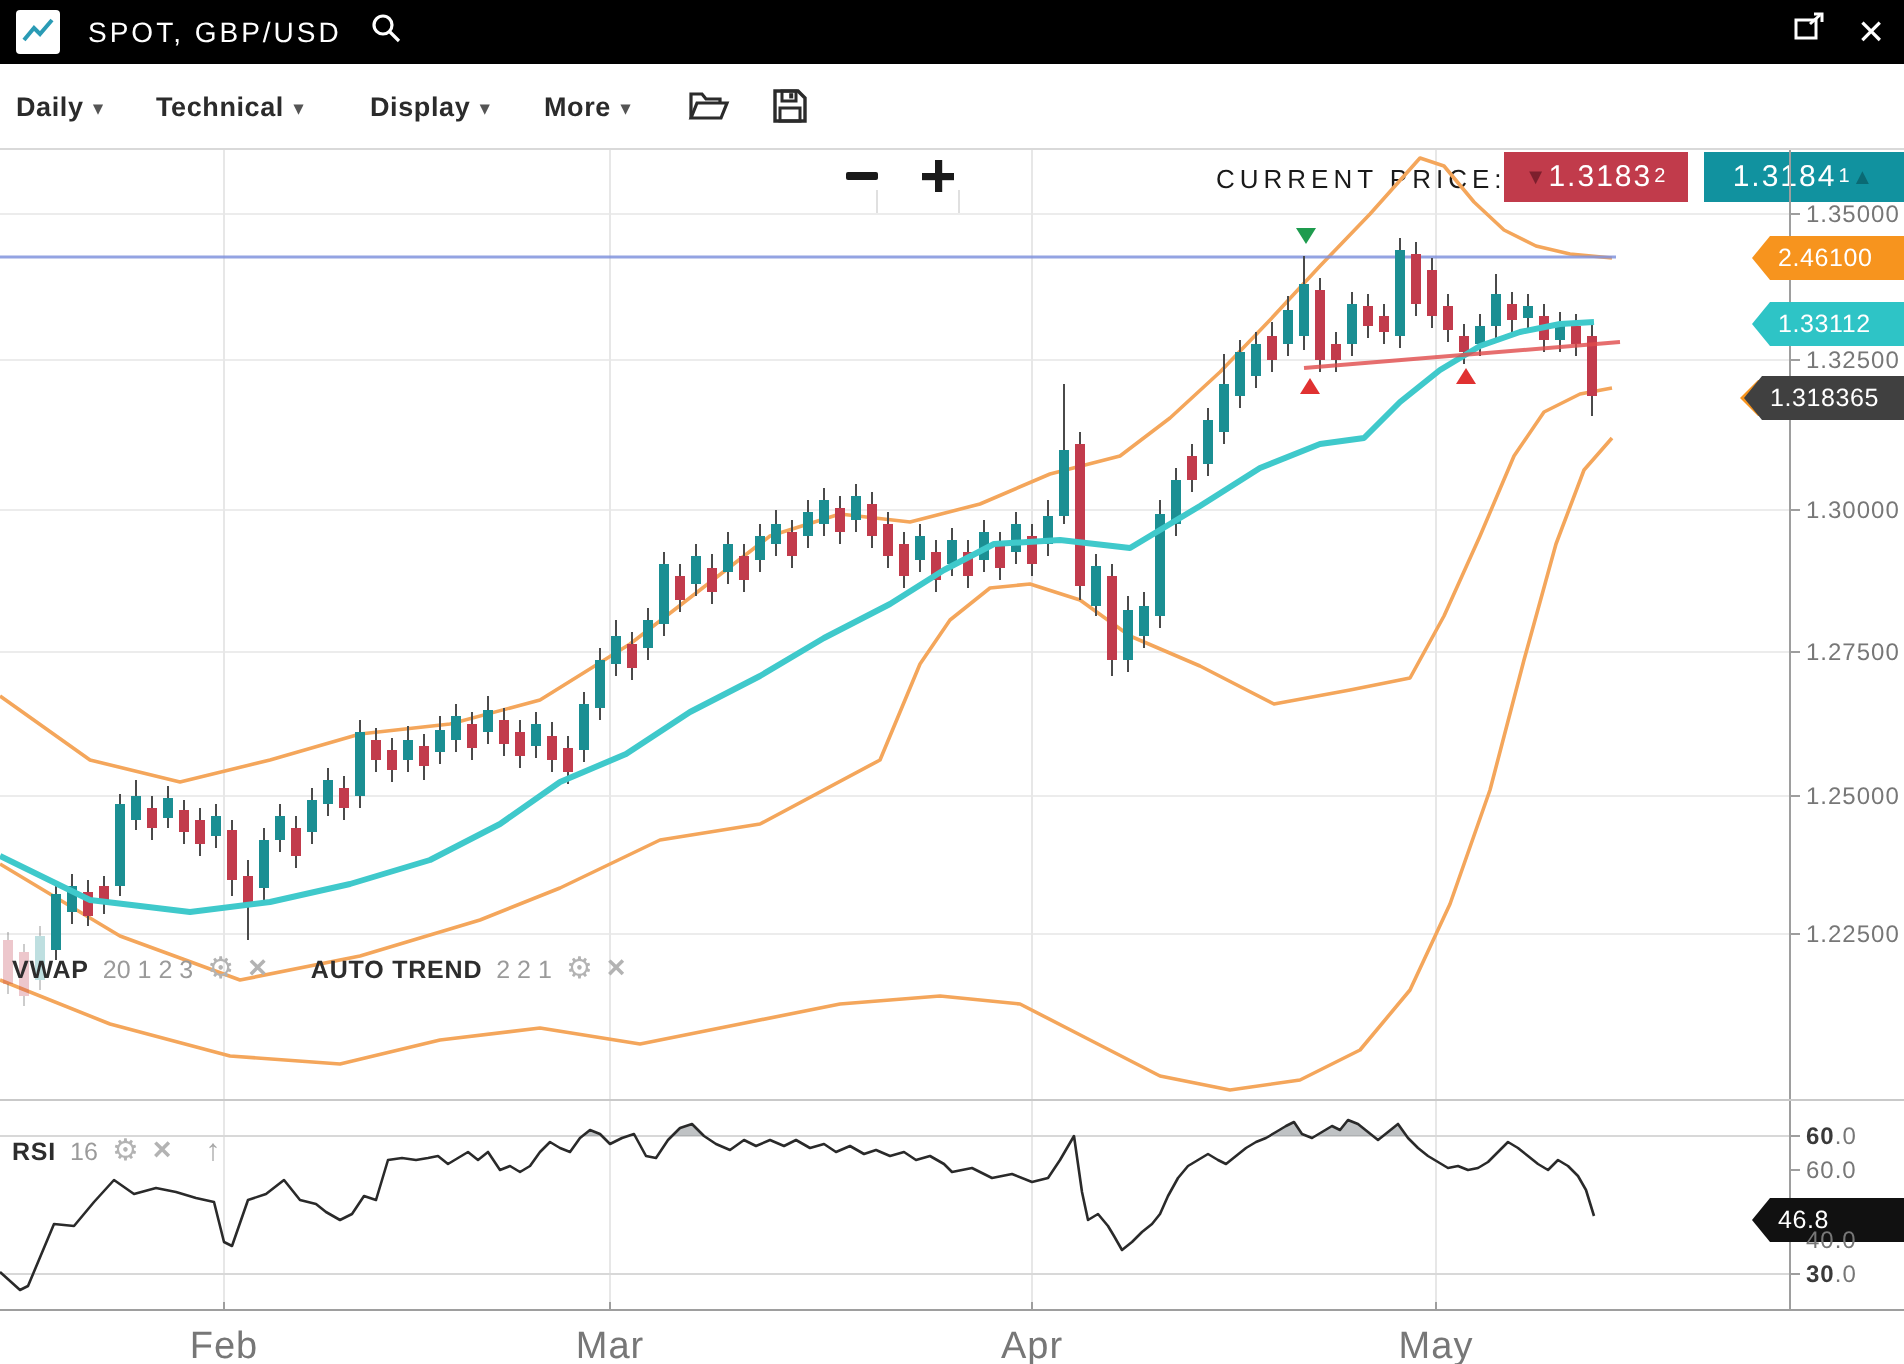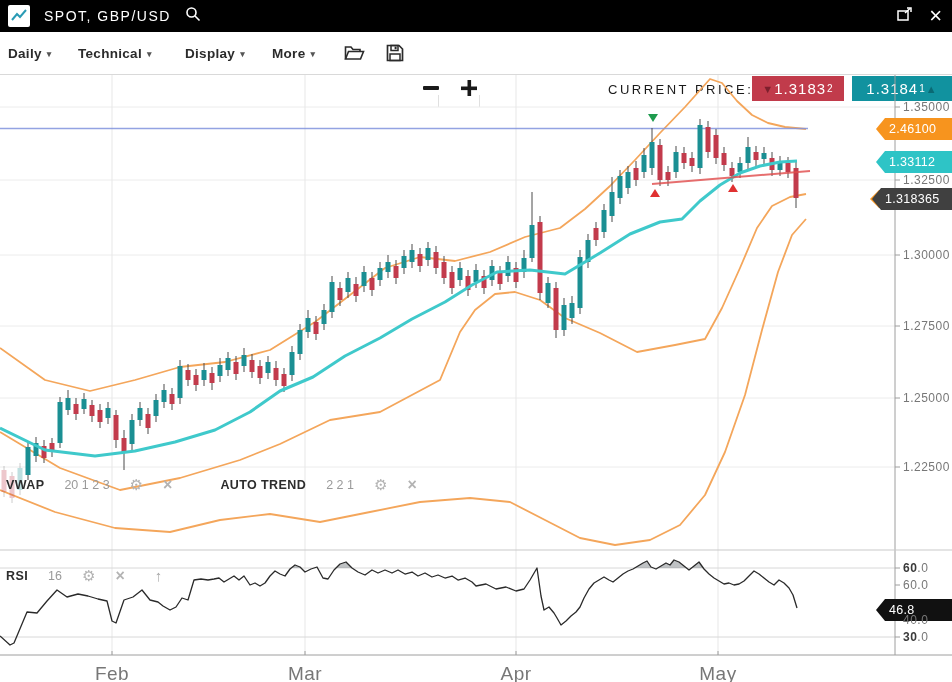--- a/index.html
+++ b/index.html
@@ -26,21 +26,21 @@
   .px-badge { position:absolute; top:44px; height:25px; color:#fff; font-size:15px; letter-spacing:1px; display:flex; align-items:center; justify-content:center; }
   .px-badge small { font-size:10px; margin-left:1px; }
   .arr { font-size:11px; }
 
   
   .ylabel { position:absolute; left:903px; transform:translateY(-50%); font-size:12px; color:#777; letter-spacing:.5px; }
   .ylabel b { color:#3a3a3a; }
   .xlabel { position:absolute; top:663px; transform:translateX(-50%); font-size:19px; color:#777; letter-spacing:.5px; }
   .axis-badge { position:absolute; left:876px; width:76px; height:22px; line-height:22px; padding-left:13px; color:#fff; font-size:12.5px; letter-spacing:.3px;
     clip-path:polygon(9px 0, 100% 0, 100% 100%, 9px 100%, 0 50%); }
-  .ind-row { position:absolute; display:flex; align-items:center; gap:20px; font-size:12.5px; color:#9a9a9a; }
+  .ind-row { position:absolute; display:flex; align-items:center; gap:7px; font-size:12.5px; color:#9a9a9a; }
   .ind-row .ind-name { font-weight:700; color:#2d2d2d; letter-spacing:.4px; }
   .ind-gear { color:#b3b3b3; font-size:15px; line-height:12px; }
   .ind-x { color:#b3b3b3; font-weight:700; font-size:16px; line-height:12px; }
   .ind-up { color:#a8a8a8; font-size:15px; margin-left:10px; }
   svg.layer { position:absolute; left:0; top:0; }
 </style>
 </head>
 <body>
 
 <div id="app">

